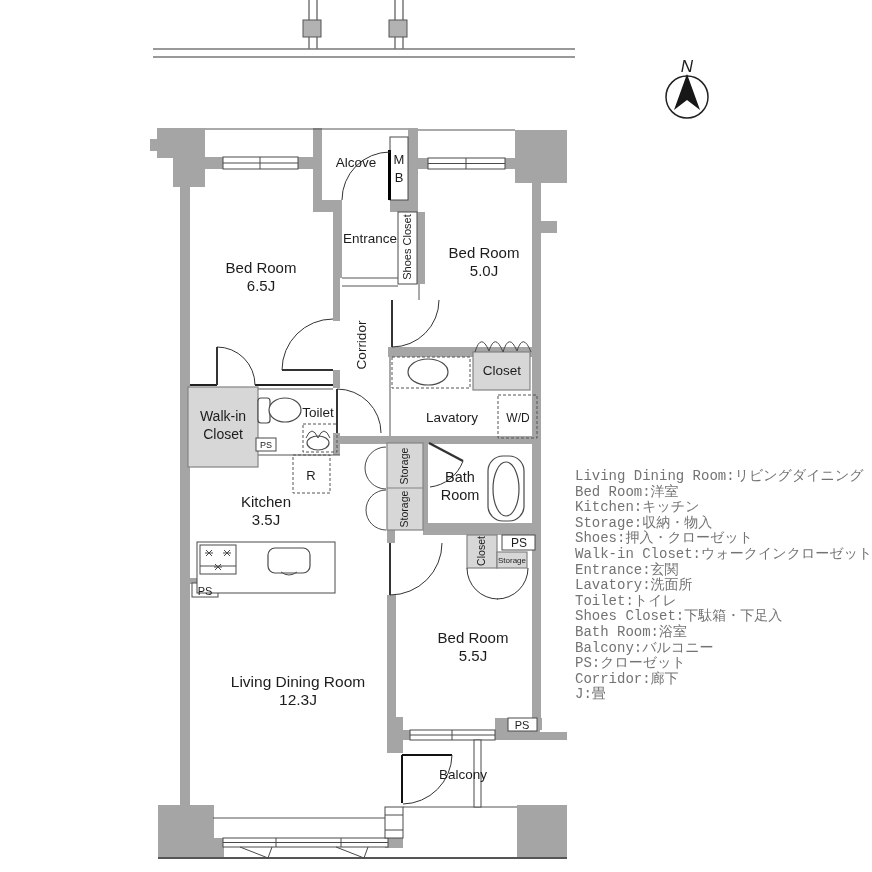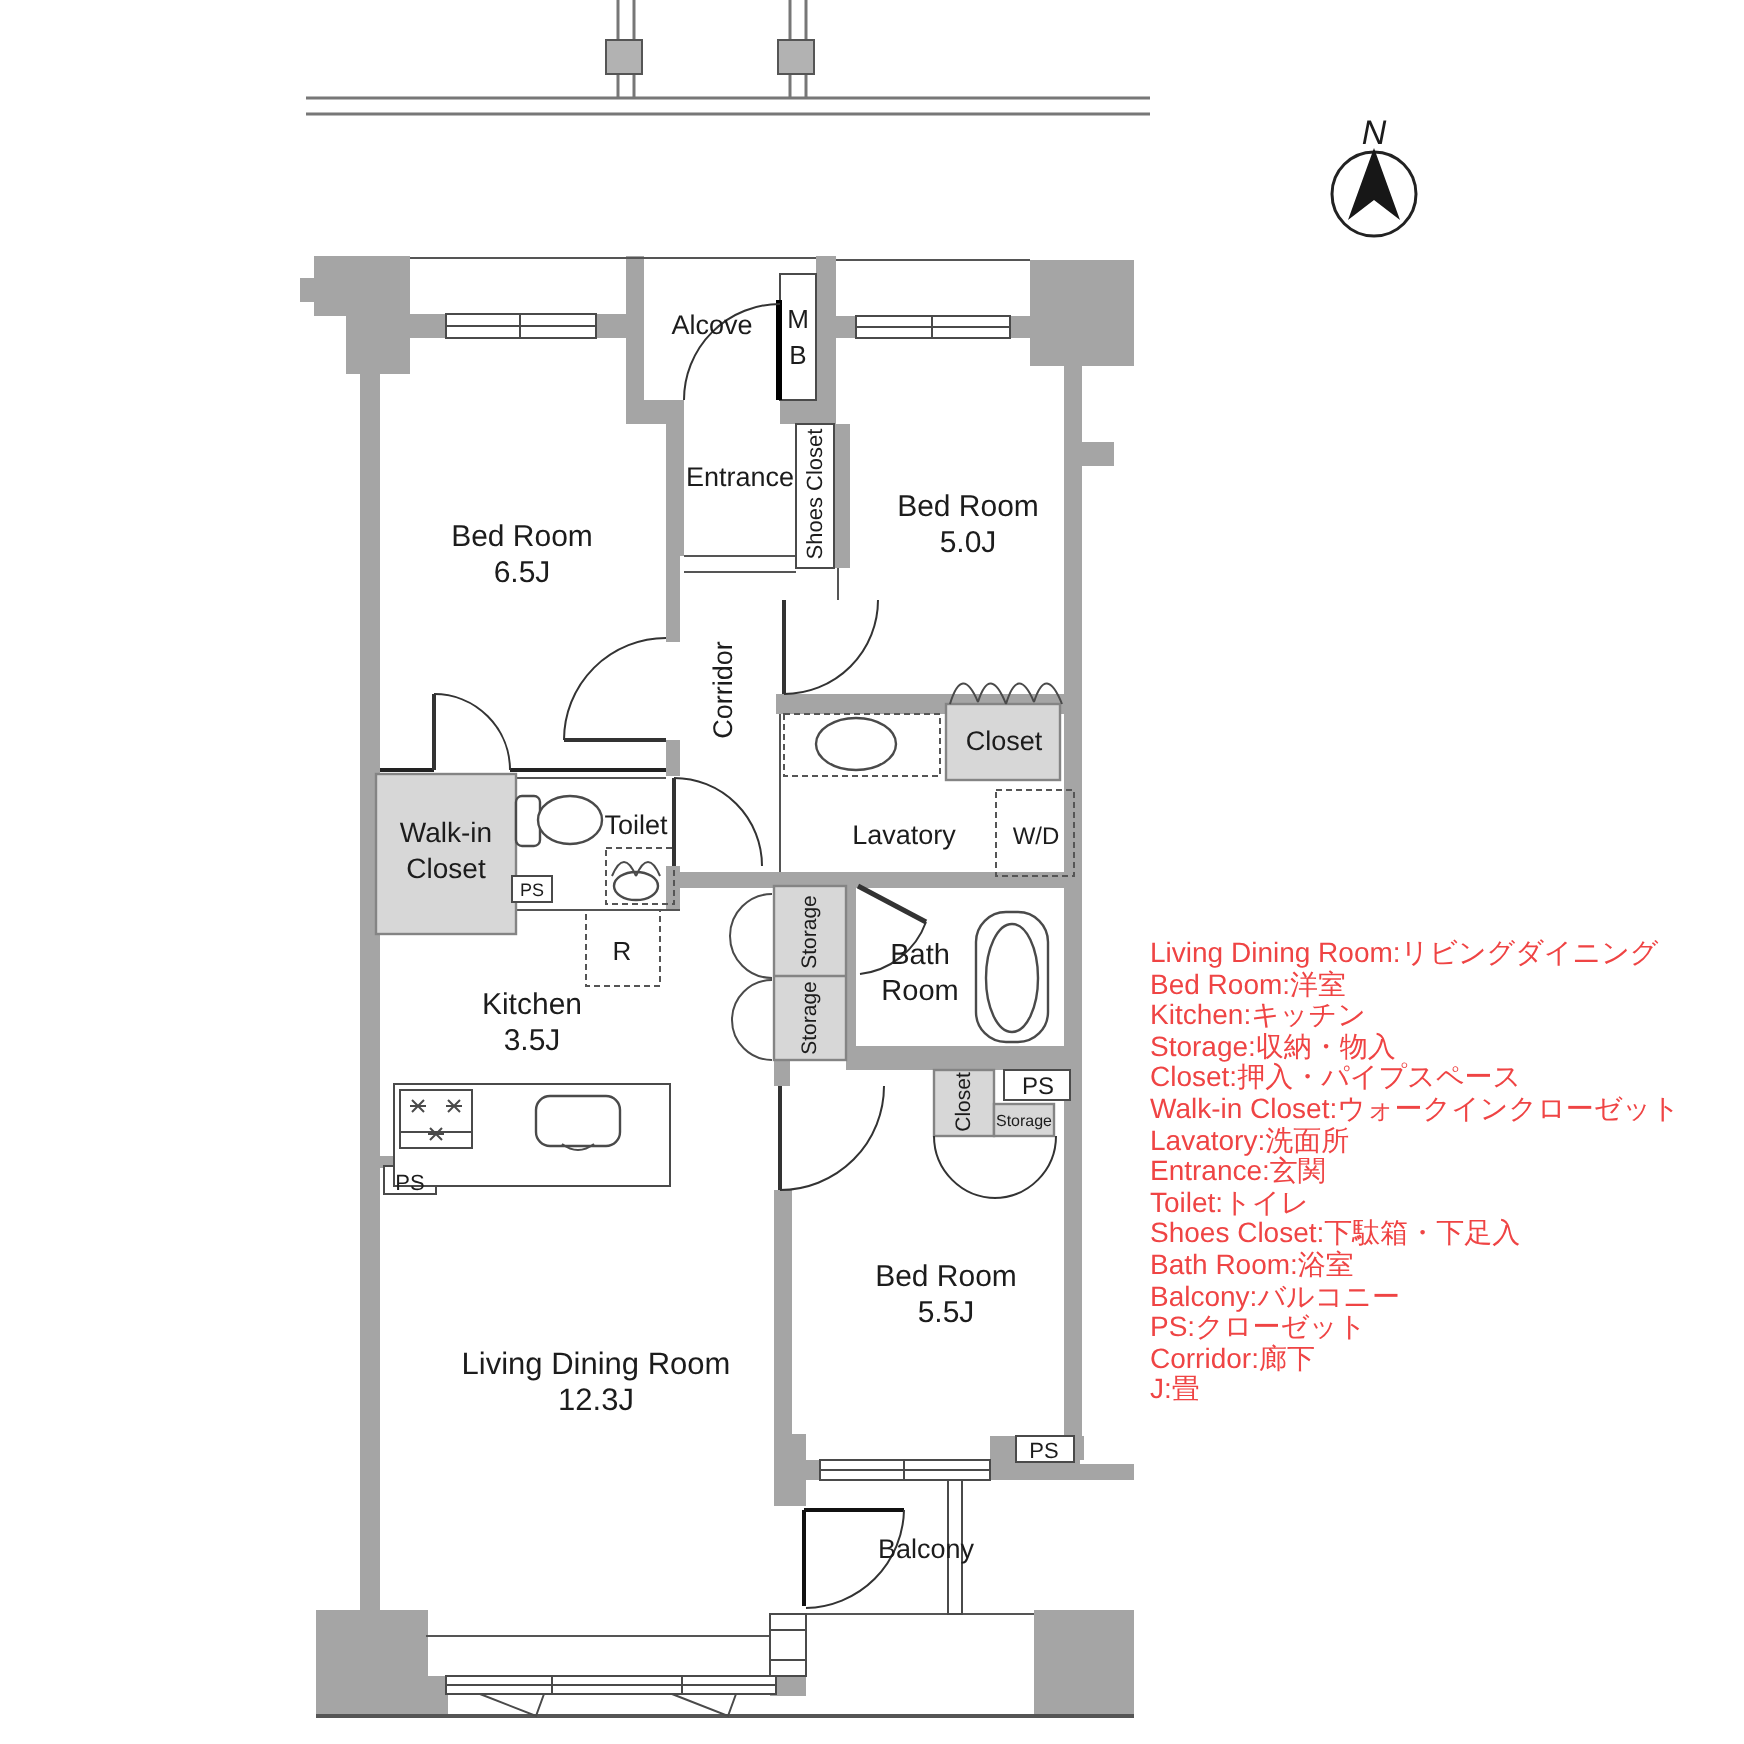--- a/index.html
+++ b/index.html
@@ -1,21 +1,21 @@
 <!DOCTYPE html>
 <html><head>
 <meta charset="utf-8">
 <style>
   html,body{margin:0;padding:0;background:#ffffff;width:872px;height:872px;overflow:hidden;}
   #stage{position:relative;width:872px;height:872px;font-family:"Liberation Sans",sans-serif;}
   #plan-svg{position:absolute;left:0;top:0;}
   .room-label{fill:#1c1c1c;font-family:"Liberation Sans",sans-serif;}
-  .legend{position:absolute;left:575px;top:469px;width:295px;color:#ef4444;
+  .legend{position:absolute;left:575px;top:469px;width:295px;color:#737373;
           font-size:14px;line-height:15.6px;white-space:nowrap;
-          font-family:Liberation Sans, sans-serif;}
+          font-family:Liberation Mono, monospace;}
 </style>
 </head>
 <body>
 
 <div id="stage">
 <svg id="plan-svg" width="872" height="872" viewBox="0 0 872 872">
 
   <g stroke="#777" stroke-width="1.5" fill="none">
     <line x1="153" y1="49" x2="575" y2="49"></line>
     <line x1="153" y1="57" x2="575" y2="57"></line>
@@ -230,24 +230,24 @@
     <text class="room-label" x="298" y="705" font-size="15.5">12.3J</text>
     <text class="room-label" x="463" y="779" font-size="13.5">Balcony</text>
   </g>
 </svg>
 
 <div class="legend">
   <div>Living Dining Room:リビングダイニング</div>
   <div>Bed Room:洋室</div>
   <div>Kitchen:キッチン</div>
   <div>Storage:収納・物入</div>
-  <div>Closet:押入・パイプスペース</div>
+  <div>Shoes:押入・クローゼット</div>
   <div>Walk-in Closet:ウォークインクローゼット</div>
+  <div>Entrance:玄関</div>
   <div>Lavatory:洗面所</div>
-  <div>Entrance:玄関</div>
   <div>Toilet:トイレ</div>
   <div>Shoes Closet:下駄箱・下足入</div>
   <div>Bath Room:浴室</div>
   <div>Balcony:バルコニー</div>
   <div>PS:クローゼット</div>
   <div>Corridor:廊下</div>
   <div>J:畳</div>
 </div>
 </div>
 

